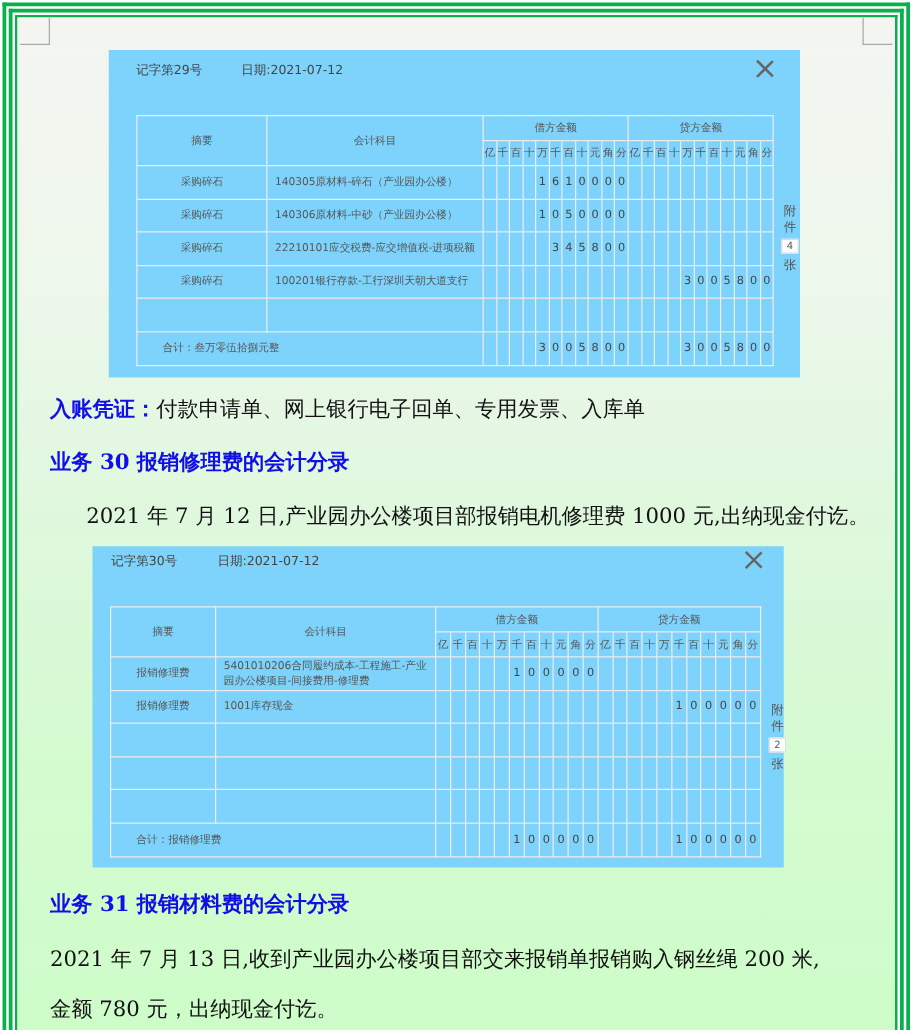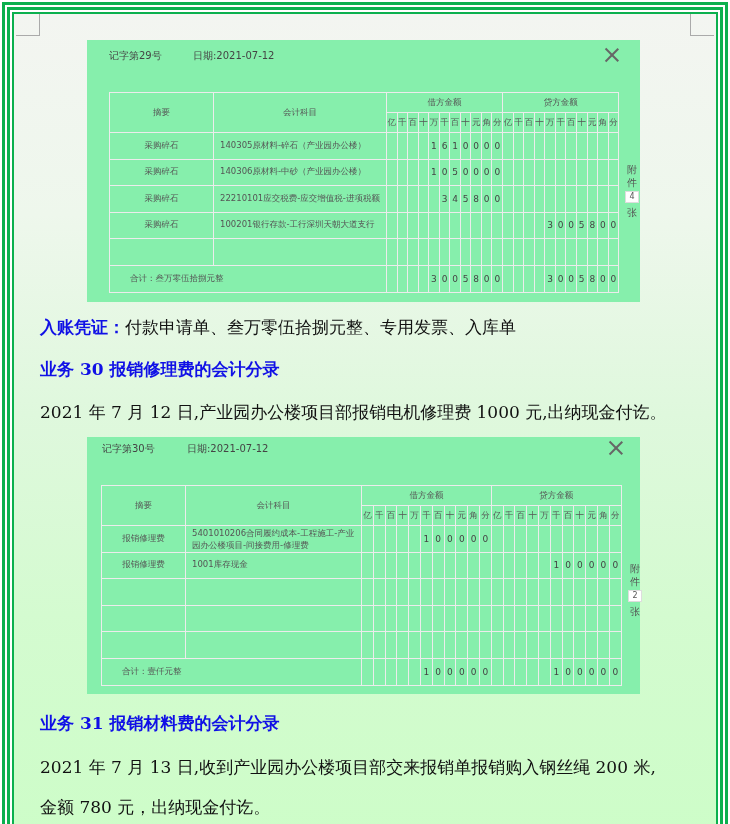--- a/index.html
+++ b/index.html
@@ -31,21 +31,21 @@
     position: absolute; left: 2px; top: 0px; width: 24px; height: 22px;
     border-right: 1px solid #aaaaaa; border-bottom: 1px solid #aaaaaa;
   }
   .corner-mark-r {
     position: absolute; right: 2px; top: 0px; width: 24px; height: 22px;
     border-left: 1px solid #aaaaaa; border-bottom: 1px solid #aaaaaa;
   }
 
   
   .voucher {
-    position: absolute; background: #86efac;
+    position: absolute; background: #7dd3fc;
     font-family: "DejaVu Sans", "Liberation Sans", sans-serif;
     color: #555555;
   }
   .voucher .vhead { position: absolute; font-size: 10px; color: #444; }
   .voucher .vno { left: 22px; }
   .voucher .vdate { left: 106px; text-align: center; }
   .voucher .close {
     position: absolute; width: 16px; height: 16px; cursor: pointer;
   }
   .voucher .close::before, .voucher .close::after {
@@ -317,28 +317,28 @@
     </table>
   <div class="attach" style="left:538px; top:123px;">
     <span>附</span><br>
     <span>件</span>
     <span class="cnt">4</span>
     <span>张</span>
   </div>
 </div>
 
 <div class="para" style="top:316px;">
-  <span class="lbl">入账凭证：</span><span>付款申请单、叁万零伍拾捌元整、专用发票、入库单</span>
+  <span class="lbl">入账凭证：</span><span>付款申请单、网上银行电子回单、专用发票、入库单</span>
 </div>
 
 <div class="heading" style="top:358px;">业务 30 报销修理费的会计分录</div>
 
-<div class="para" style="top:401px;">2021 年 7 月 12 日,产业园办公楼项目部报销电机修理费 1000 元,出纳现金付讫。</div>
-
-<div class="voucher" id="v2" style="left:87px; top:437px; width:553px; height:257px;">
+<div class="para" style="top:401px;margin-left:29px;">2021 年 7 月 12 日,产业园办公楼项目部报销电机修理费 1000 元,出纳现金付讫。</div>
+
+<div class="voucher" id="v2" style="left:74px; top:437px; width:553px; height:257px;">
   <span class="vhead vno" style="left:15px; top:5px;">记字第30号</span>
   <span class="vhead vdate" style="left:100px; top:5px;">日期:2021-07-12</span>
   <span class="close" style="left:521px; top:3px;"></span>
   <table class="vt" style="left:14px; top:48px; width:520px;">
       <colgroup>
         <col style="width:84px">
         <col style="width:176px">
         <col style="width:11.8px">
         <col style="width:11.8px">
         <col style="width:11.8px">
@@ -517,21 +517,21 @@
           <td class="d bl"></td>
           <td class="d "></td>
           <td class="d "></td>
           <td class="d bl"></td>
           <td class="d "></td>
           <td class="d "></td>
           <td class="d rl"></td>
           <td class="d "></td>
         </tr>
         <tr style="height:27px">
-          <td colspan="2" class="total-label">合计：壹仟元整</td>
+          <td colspan="2" class="total-label">合计：报销修理费</td>
           <td class="d "></td>
           <td class="d "></td>
           <td class="d "></td>
           <td class="d bl"></td>
           <td class="d "></td>
           <td class="d ">1</td>
           <td class="d bl">0</td>
           <td class="d ">0</td>
           <td class="d ">0</td>
           <td class="d rl">0</td>

